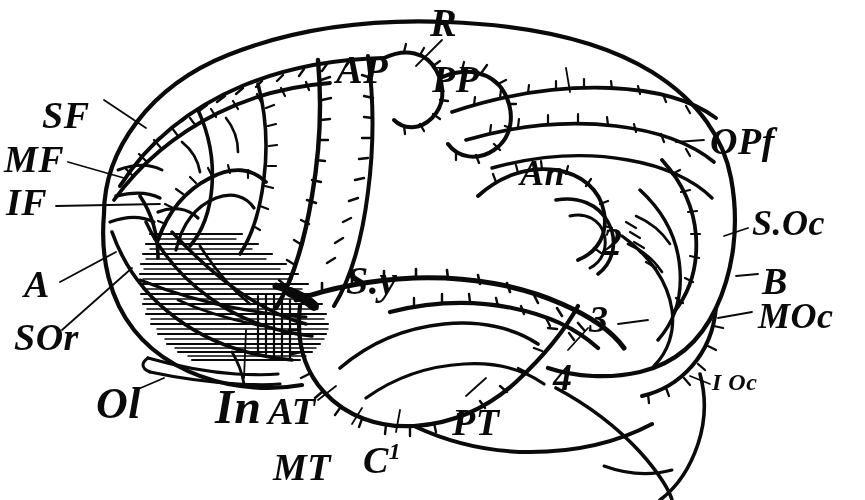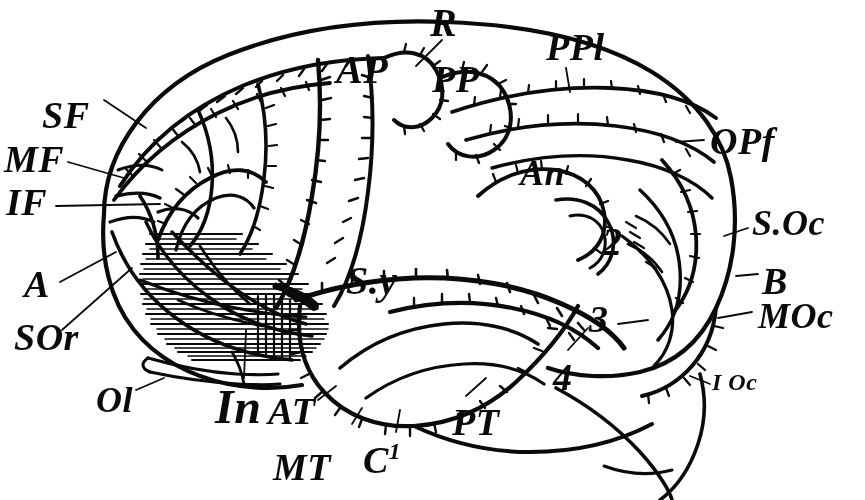--- a/index.html
+++ b/index.html
@@ -288,39 +288,38 @@
         <path d="M752,312 L718,318"></path>
         <path d="M710,384 L690,376"></path>
       </g>
 
     </g>
   </svg>
 
   <div class="anno-layer">
 
     <div class="label" style="left:430px; top:3px;   font-size:40px;">R</div>
-    <div class="label" style="left:546px; top:28px;  font-size:38px;">PPl</div>
     <div class="label" style="left:432px; top:60px;  font-size:38px;">PP</div>
     <div class="label" style="left:336px; top:50px;  font-size:40px;">AP</div>
     <div class="label" style="left:42px;  top:78px;  font-size:38px;margin-top:18px;">SF</div>
     <div class="label" style="left:710px; top:122px; font-size:38px;">OPf</div>
     <div class="label" style="left:4px;   top:140px; font-size:38px;">MF</div>
     <div class="label" style="left:520px; top:155px; font-size:36px;">An</div>
     <div class="label" style="left:6px;   top:183px; font-size:38px;">IF</div>
     <div class="label" style="left:752px; top:205px; font-size:36px;">S.Oc</div>
     <div class="label num" style="left:602px; top:222px; font-size:40px;">2</div>
     <div class="label" style="left:24px;  top:265px; font-size:38px;">A</div>
     <div class="label" style="left:762px; top:262px; font-size:38px;">B</div>
     <div class="label" style="left:338px; top:261px; font-size:40px;margin-left:8px;">S.y</div>
     <div class="label num" style="left:589px; top:300px; font-size:38px;">3</div>
     <div class="label" style="left:758px; top:298px; font-size:36px;text-align:center;">MOc</div>
     <div class="label" style="left:14px;  top:318px; font-size:38px;">SOr</div>
     <div class="label num" style="left:553px; top:358px; font-size:38px;">4</div>
     <div class="label" style="left:712px; top:370px; font-size:24px;">I Oc</div>
-    <div class="label" style="left:96px;  top:382px; font-size:36px;">Ol</div>
+    <div class="label" style="left:96px;  top:382px; font-size:44px;">Ol</div>
     <div class="label" style="left:215px; top:383px; font-size:48px;">In</div>
     <div class="label" style="left:452px; top:403px; font-size:38px;">PT</div>
     <div class="label" style="left:268px; top:392px; font-size:38px;">AT</div>
     <div class="label" style="left:273px; top:440px; font-size:38px;margin-top:8px;">MT</div>
     <div class="label" style="left:363px; top:440px; font-size:38px;"><span>C</span><span class="sup">1</span></div>
 
   </div>
 
 </div>
 

